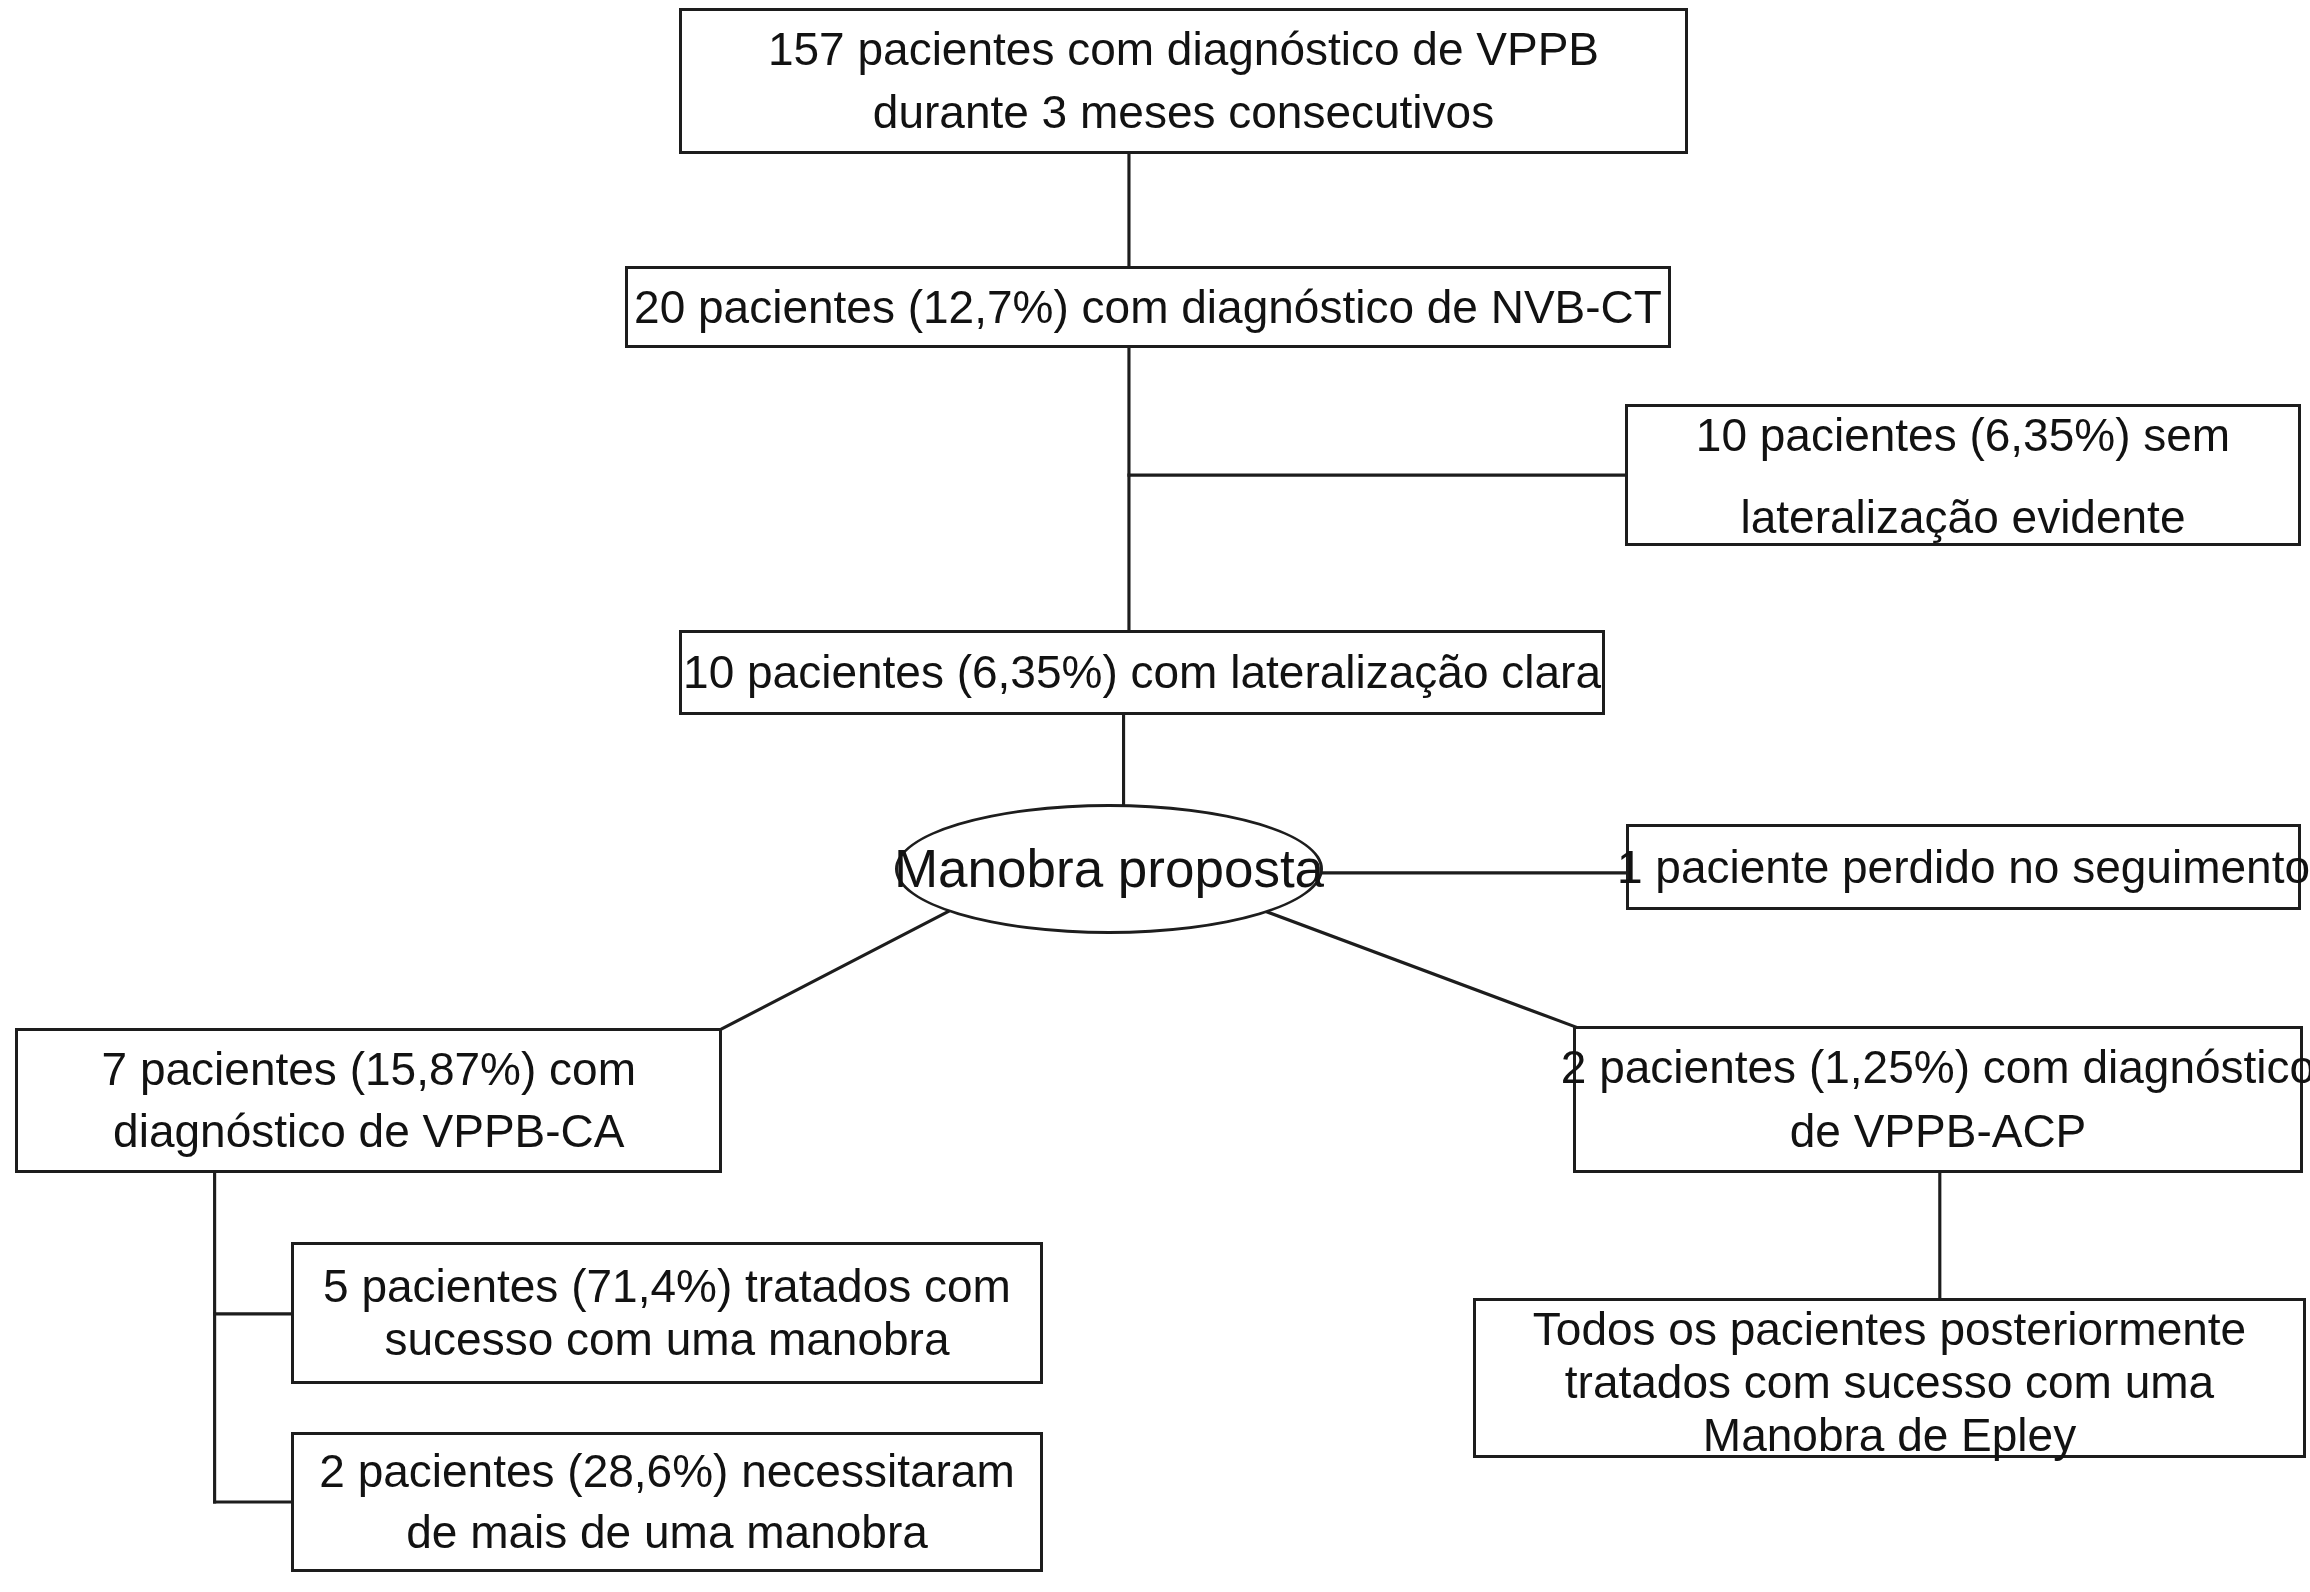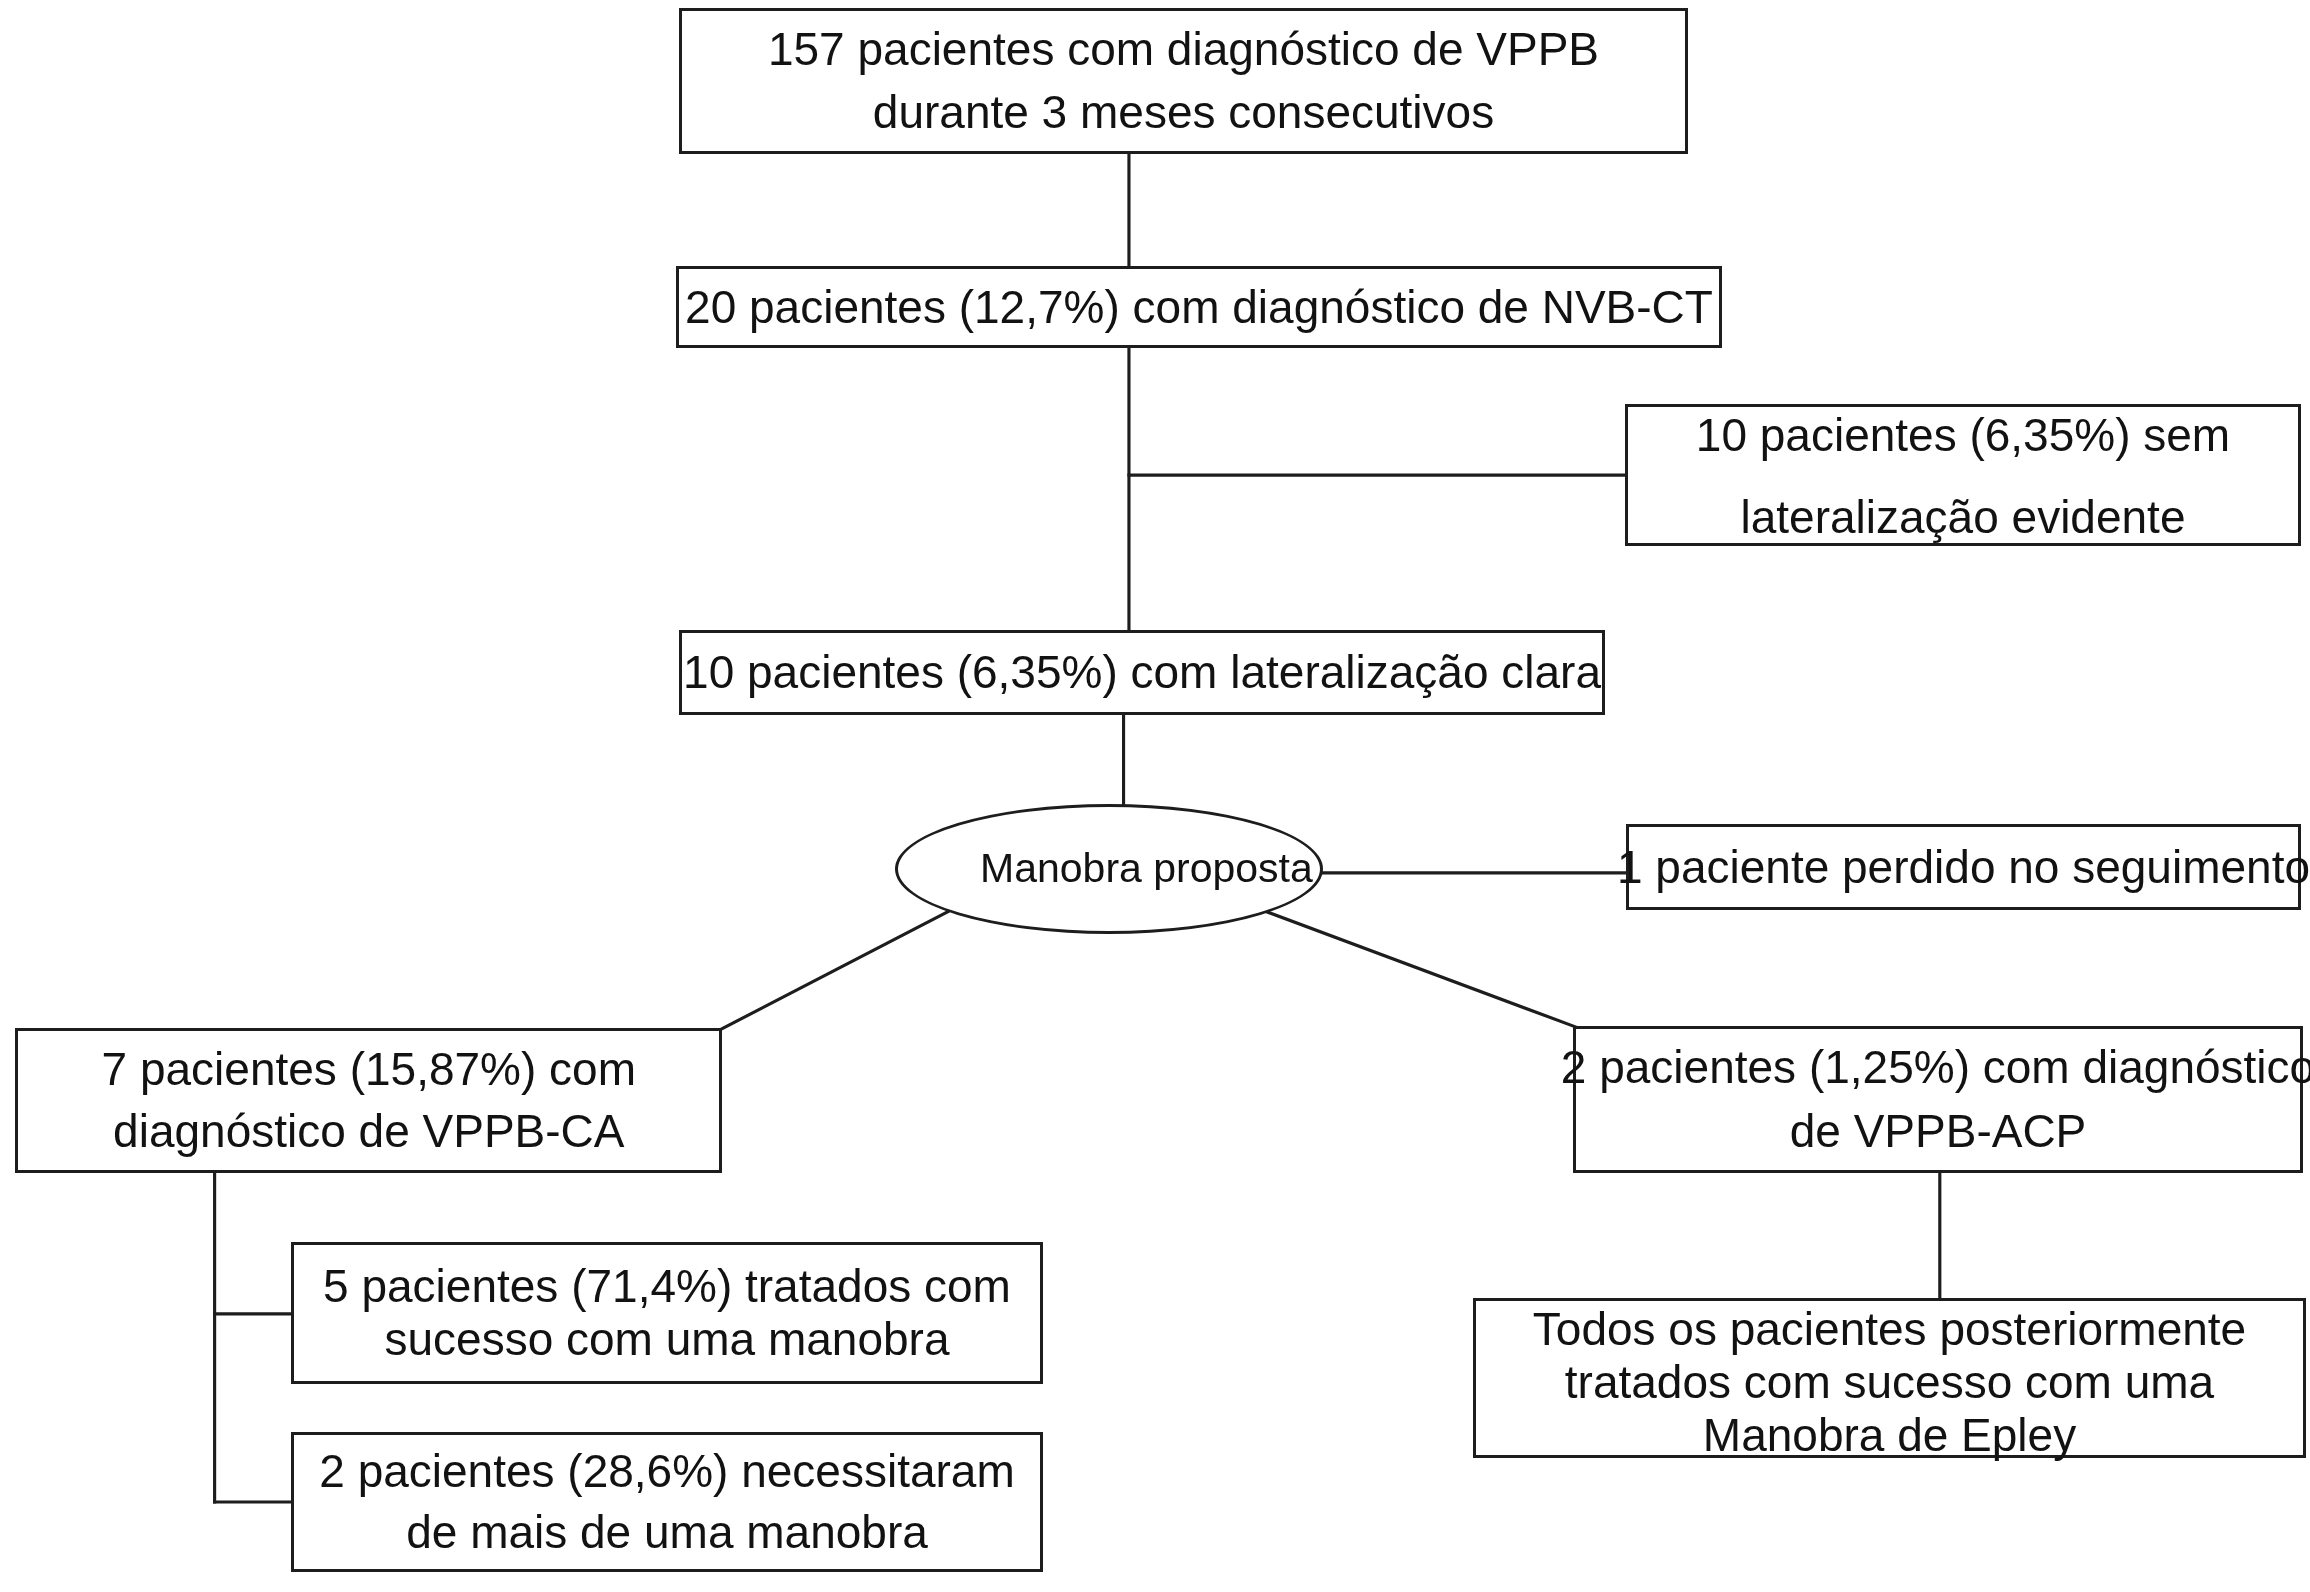--- a/index.html
+++ b/index.html
@@ -37,26 +37,25 @@
     line-height: 1.15;
     padding: 1.8px 7.2px;
   }
   .node .line {
     display: block;
     white-space: nowrap;
   }
   .ellipse {
     border-radius: 50%;
     border-width: 3.6px;
-    font-size: 41px;
-    align-items: flex-end;
+    font-size: 53px;
   }
   
   #node-total-patients      { left: 679px;  top: 8px;    width: 1009px; height: 146px; }
-  #node-nvb-ct              { left: 676px;  top: 266px;  width: 1046px; height: 82px;  }
+  #node-nvb-ct              { left: 625px;  top: 266px;  width: 1046px; height: 82px;  }
   #node-no-lateralization   { left: 1625px; top: 404px;  width: 676px;  height: 142px; gap: 29px; }
   #node-clear-lateralization{ left: 679px;  top: 630px;  width: 926px; height: 85px;  }
   #node-proposed-maneuver   { left: 895px;  top: 804px;  width: 428px;  height: 130px; }
   #node-lost-followup       { left: 1626px; top: 824px;  width: 675px;  height: 86px;  }
   #node-vppb-ca             { left: 15.3px;   top: 1028px; width: 707px;  height: 145px; }
   #node-vppb-acp            { left: 1573px; top: 1026px; width: 730px;  height: 147px; }
   #node-success-one-maneuver{ left: 291px;  top: 1242px; width: 752px;  height: 142px; justify-content: center; }
   #node-multiple-maneuvers  { left: 291px;  top: 1432px; width: 752px;  height: 140px; }
   #node-epley-success       { left: 1473px; top: 1298px; width: 833px;  height: 160px; }
 </style>

